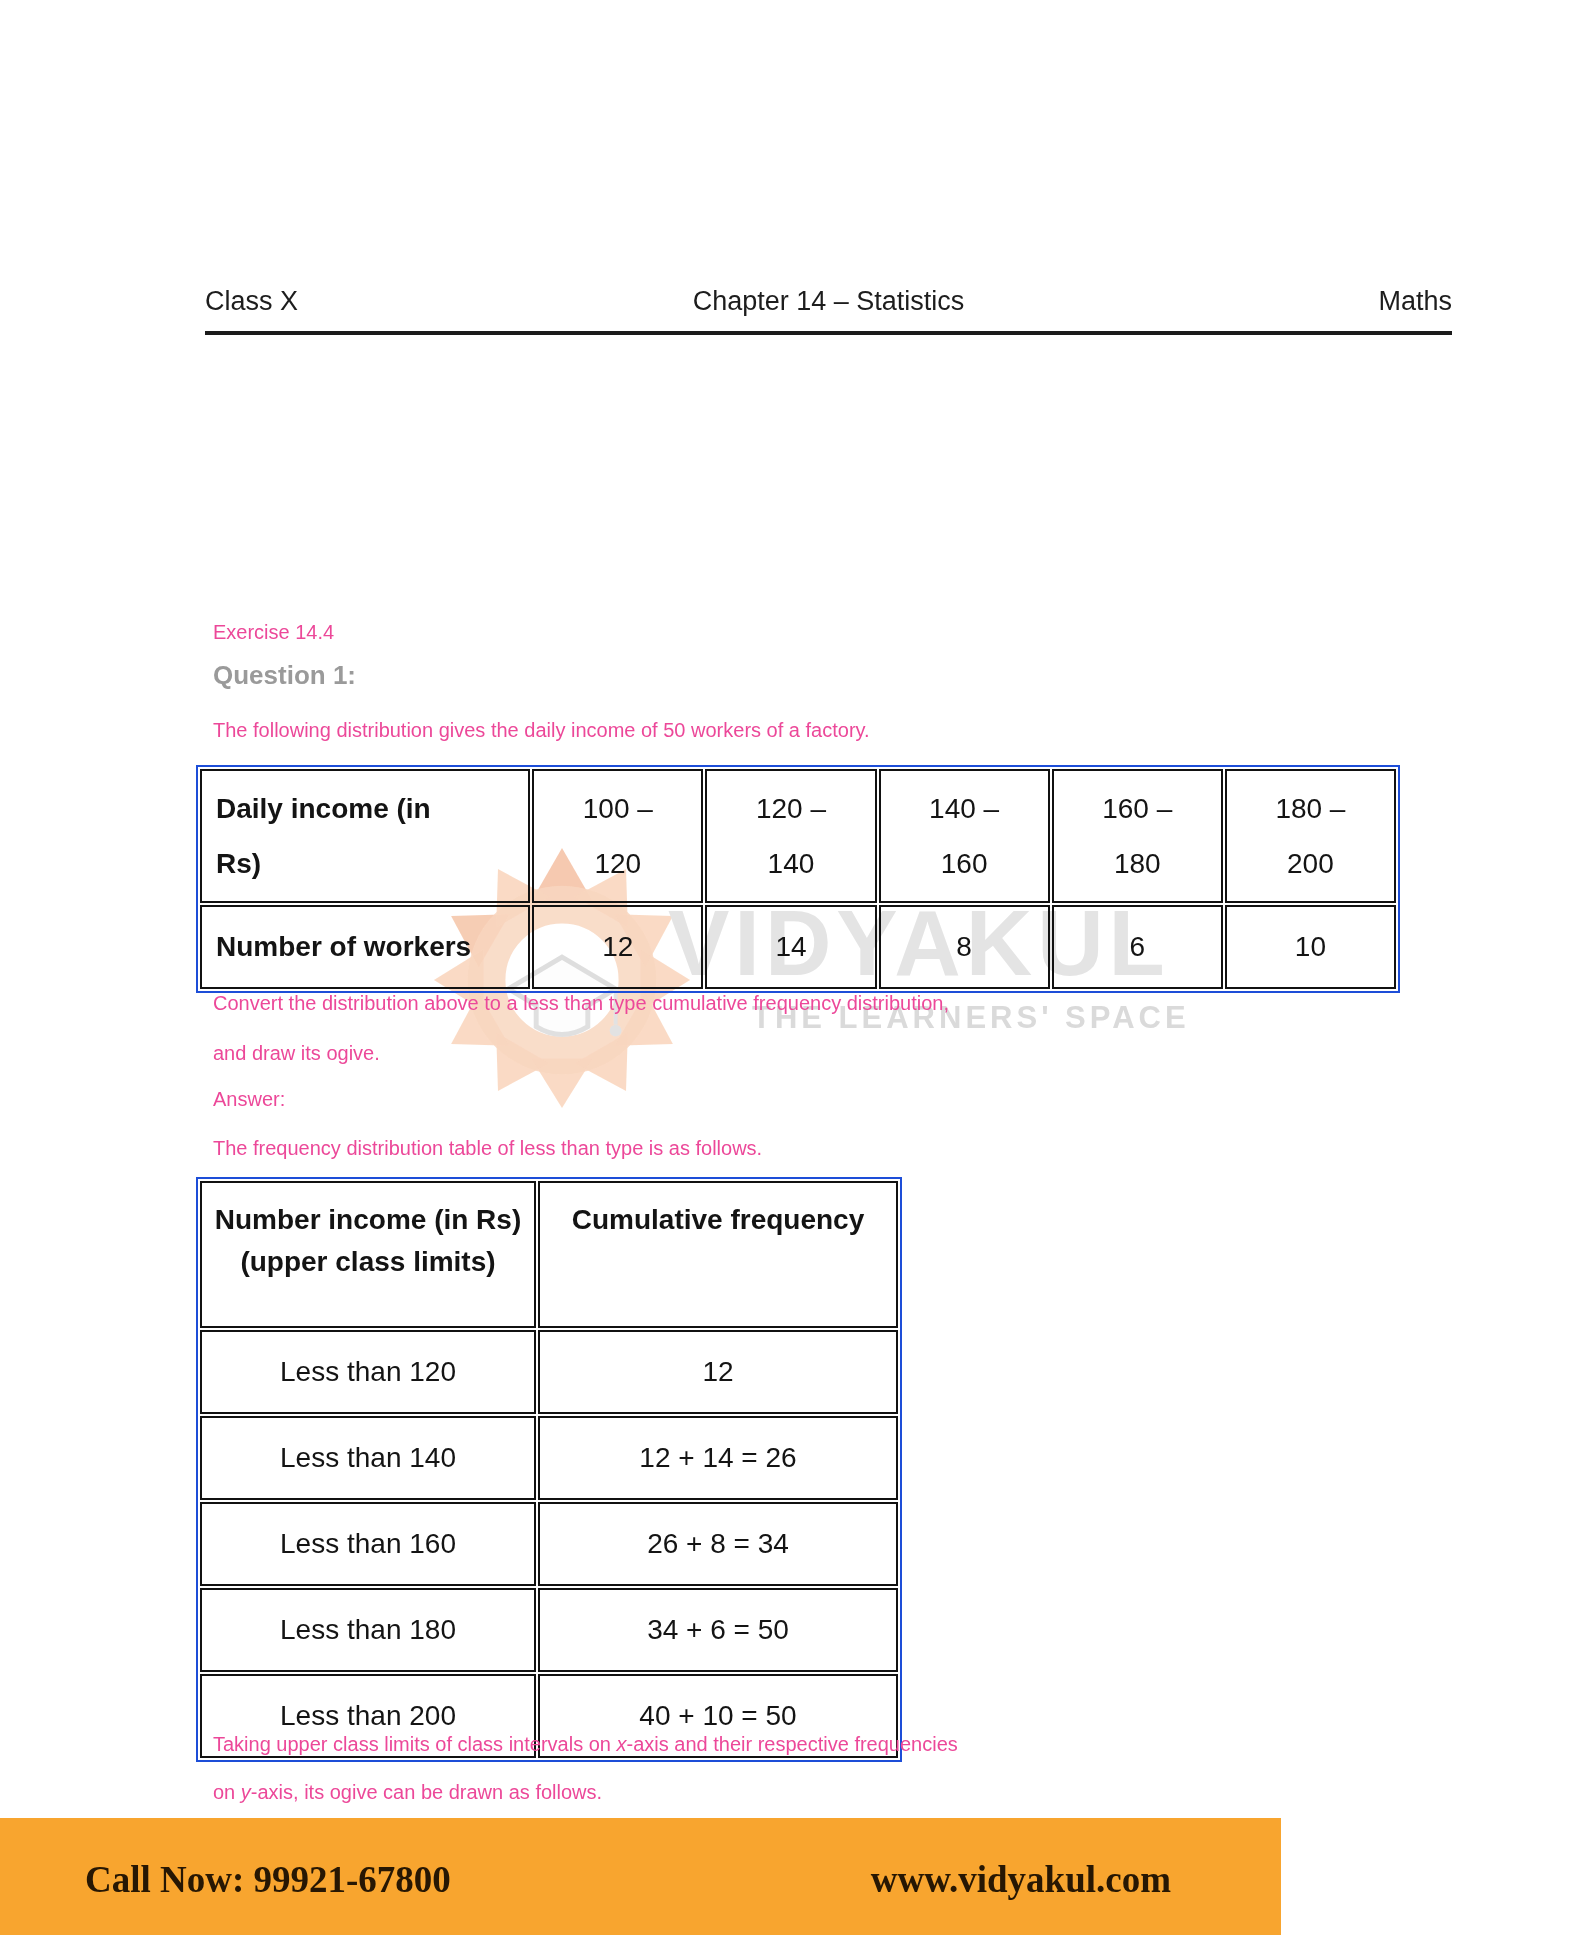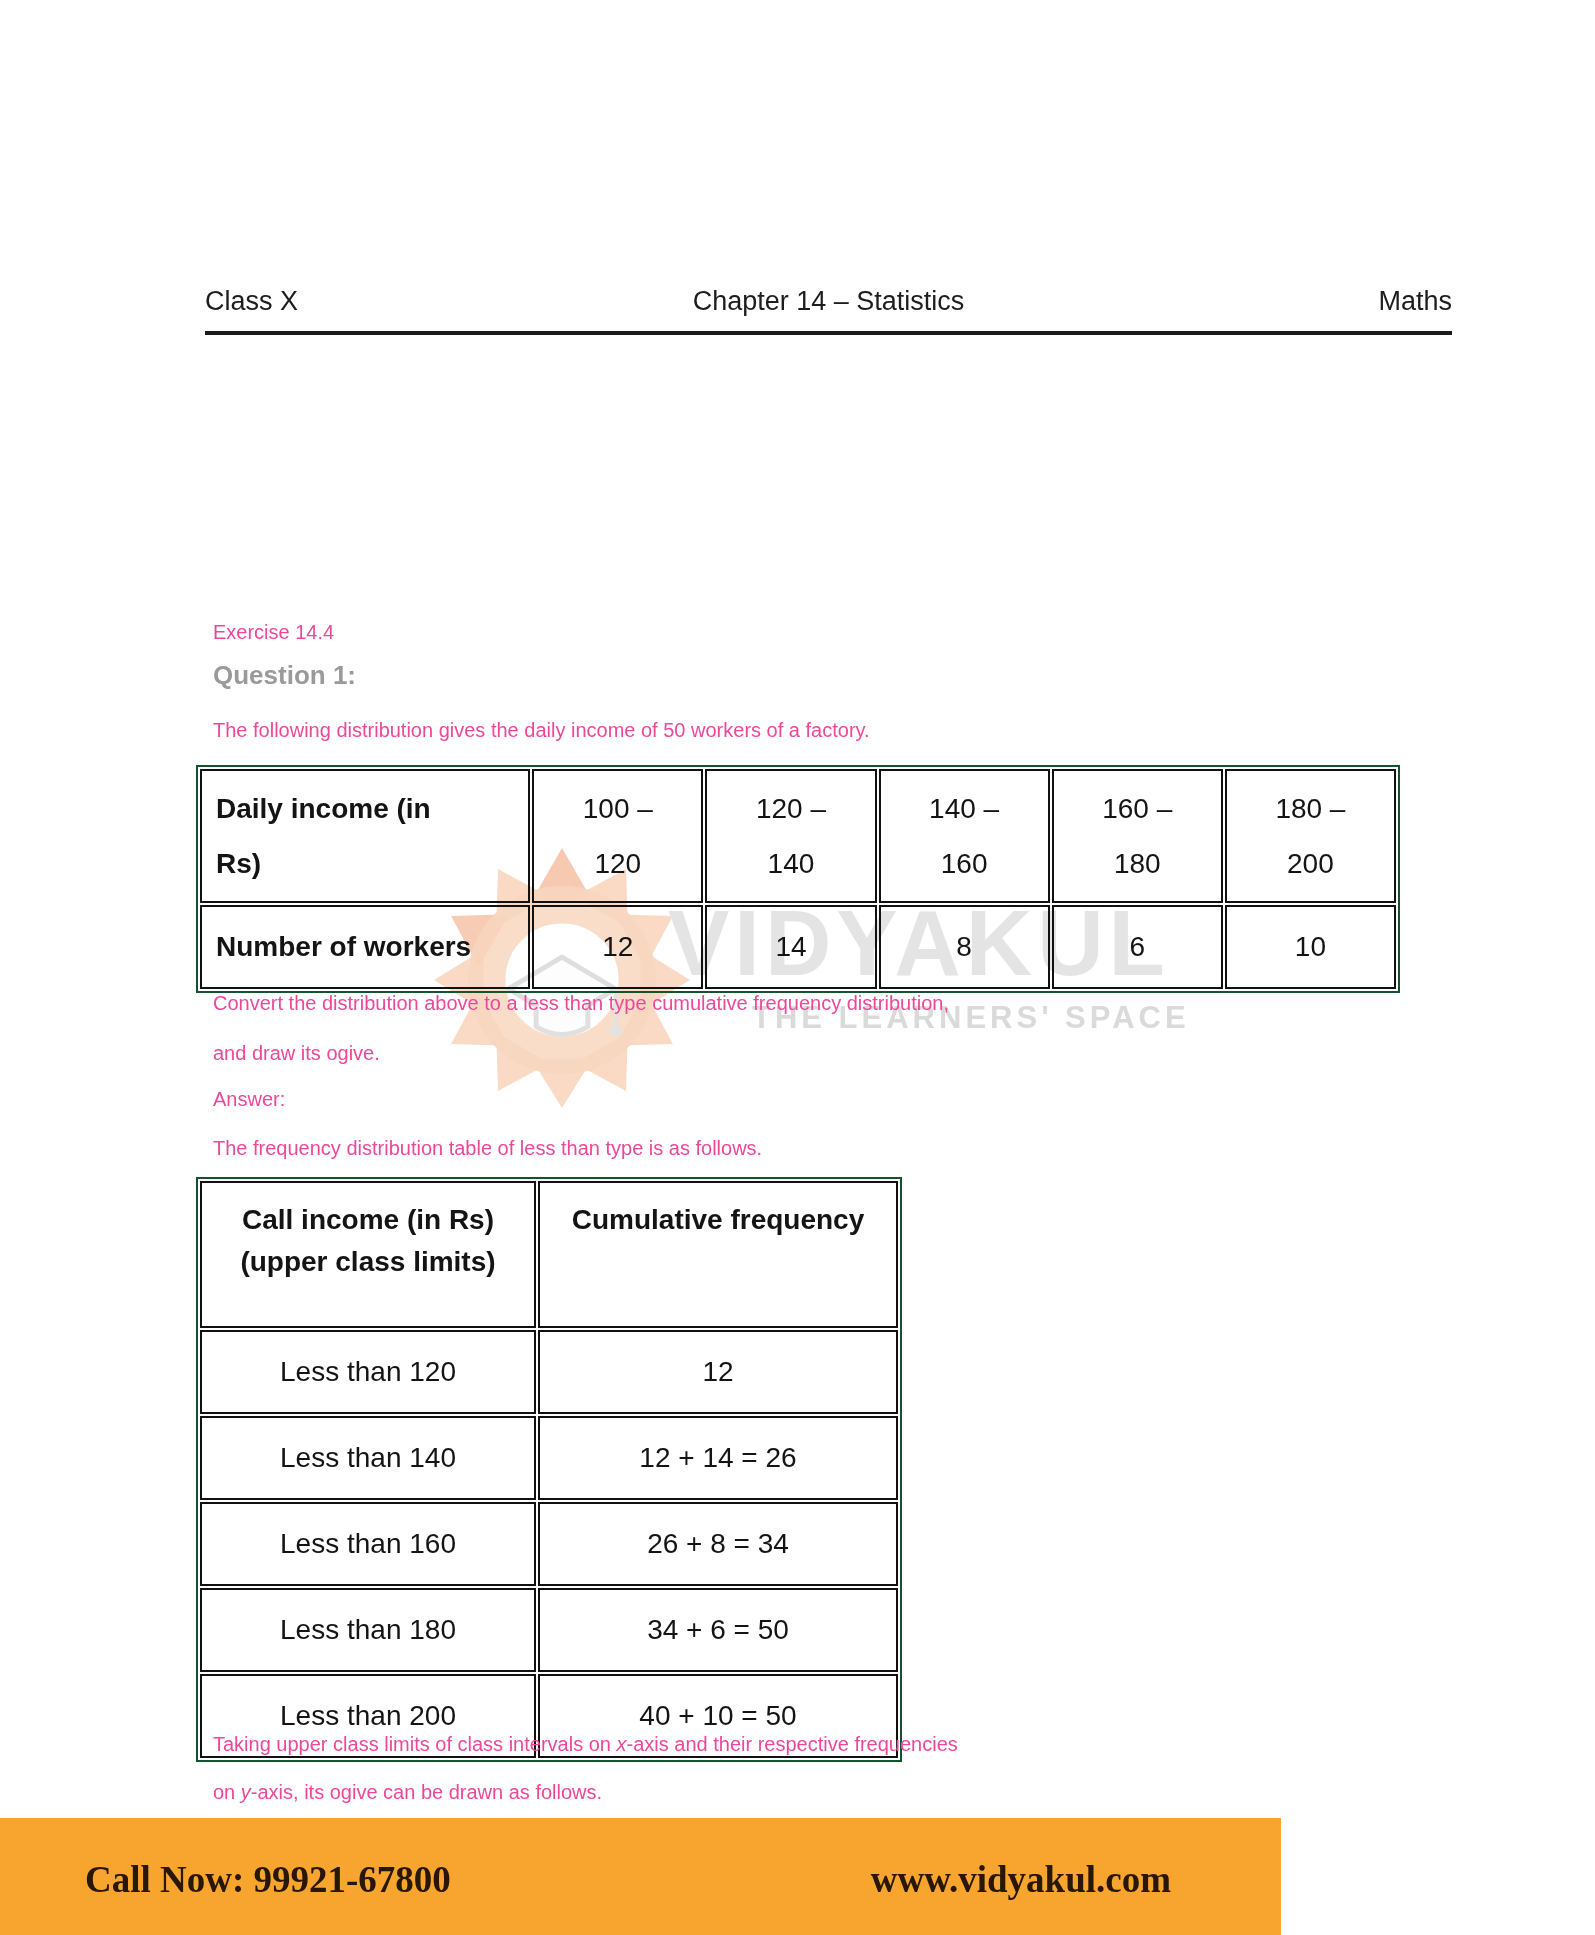--- a/index.html
+++ b/index.html
@@ -22,21 +22,21 @@
   .outro1{top:986px;}
   .outro2{top:1036px;}
   .answer-label{top:1082px;}
   .answer-intro{top:1131px;}
   .closing1{top:1727px;}
   .closing2{top:1775px;}
   .tline i{font-style:italic;}
 
   
   table{border-collapse:separate;border-spacing:2px;z-index:2;position:absolute;
-        border:2px solid #14532d;background:transparent;table-layout:fixed;}
+        border:2px solid #1d4ed8;background:transparent;table-layout:fixed;}
   td{border:2px solid #111;font-size:28px;color:#141414;background:transparent;
      vertical-align:middle;text-align:center;overflow:hidden;}
   td .cellline{line-height:55px;}
 
   .t1{left:196px;top:765px;width:1204px;}
   .t1 .row1 td{height:128px;}
   .t1 .row2 td{height:78px;}
   .t1 td.labelcell{text-align:left;padding-left:14px;font-weight:bold;}
   .t1 col.c-label{width:330px;}
   .t1 col.c-num{width:171px;}
@@ -158,21 +158,21 @@
   <div class="tline answer-intro">The frequency distribution table of less than type is as follows.</div>
 
   <table class="t2">
     <colgroup>
         <col class="c1">
         <col class="c2">
       </colgroup>
     <tbody>
         <tr class="hrow">
       <td>
-        <div>Call income (in Rs)</div>
+        <div>Number income (in Rs)</div>
         <div>(upper class limits)</div>
       </td>
       <td>Cumulative frequency</td>
     </tr>
     <tr class="brow">
       <td>Less than 120</td>
       <td>12</td>
     </tr>
     <tr class="brow">
       <td>Less than 140</td>

